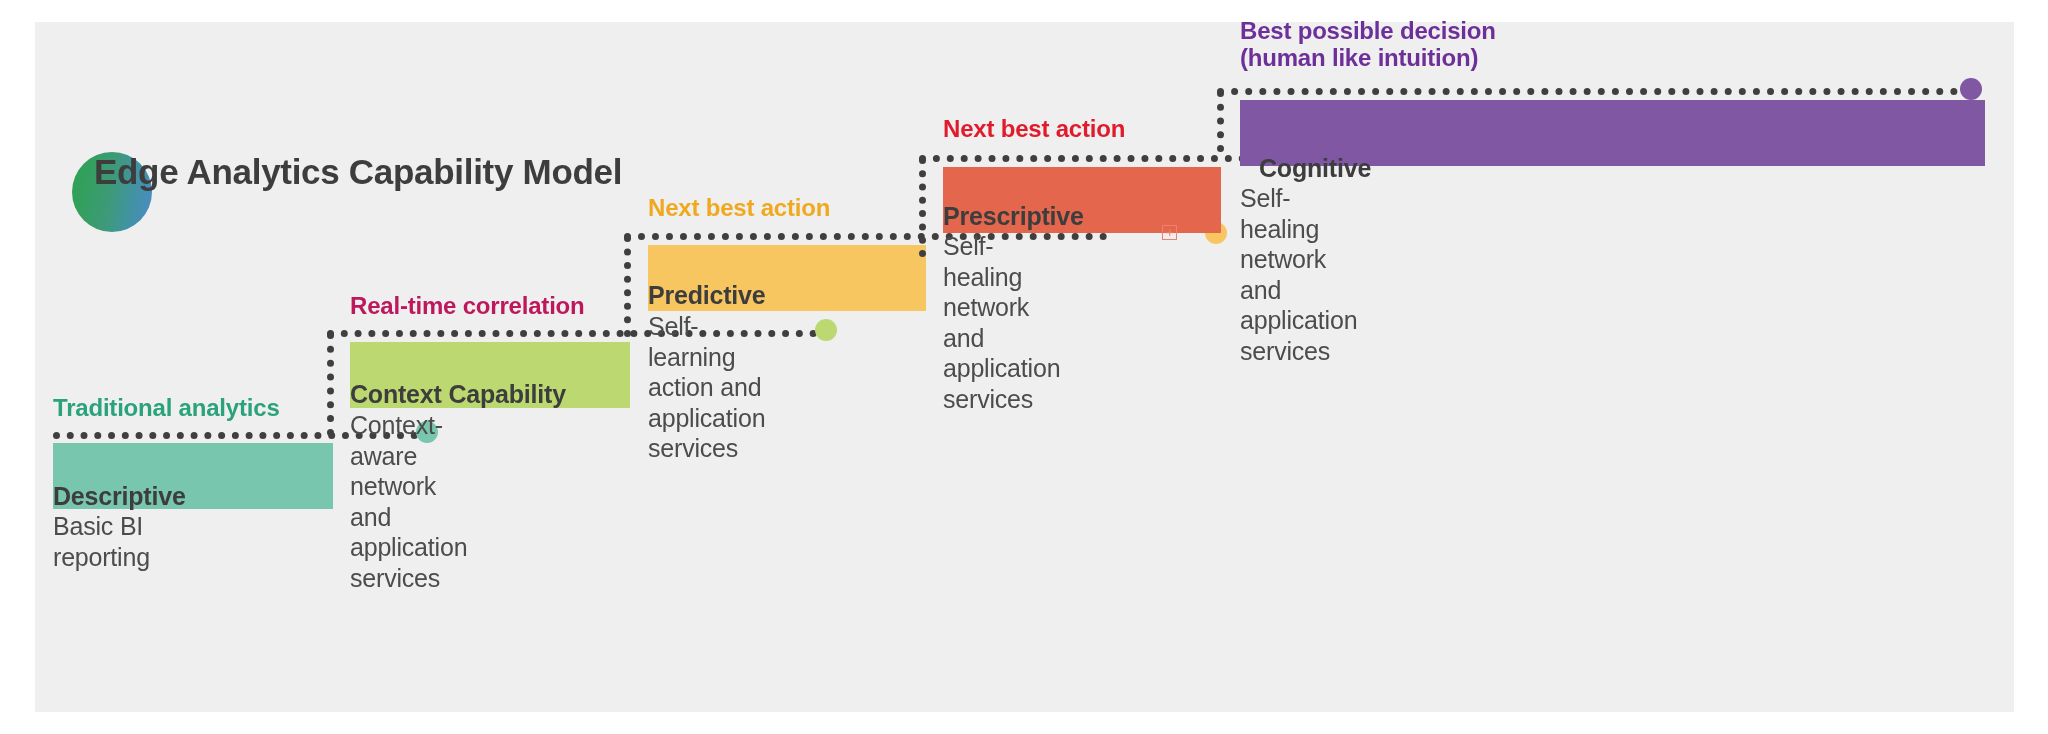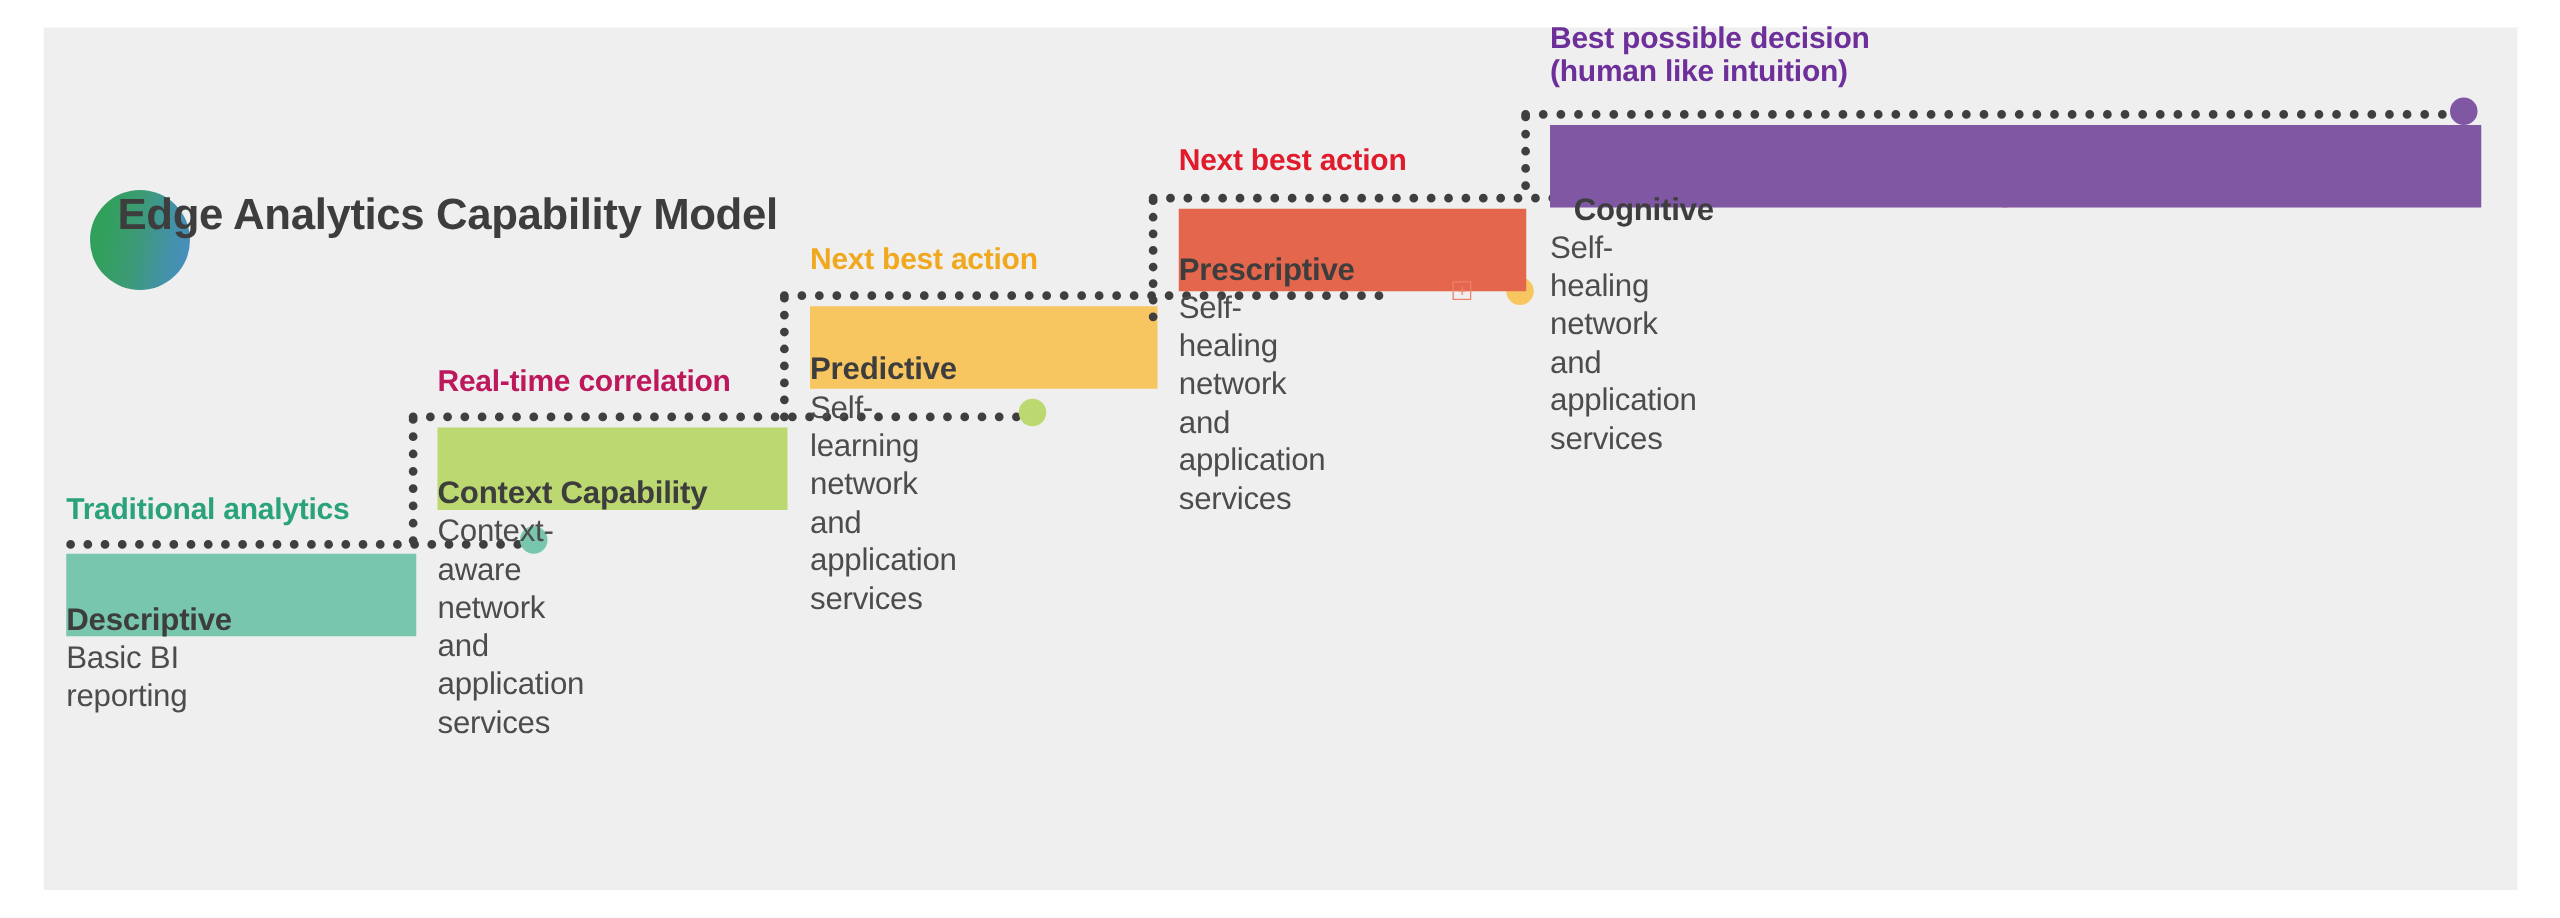--- a/index.html
+++ b/index.html
@@ -163,21 +163,21 @@
   </div>
 
   <div class="step">
     <div class="dotted-v" style="left:589px; top:213px; height:102px;"></div>
     <div class="dotted-h" style="left:589px; top:211px; width:483px;"></div>
     <div class="node" style="left:1170px; top:200px; background:#f7c661;"></div>
     <div class="kicker" style="left:613px; top:172px; color:#f0a91e;">Next best action</div>
     <div class="bar" style="left:613px; top:223px; width:278px; background:#f7c661;"></div>
     <div class="lbl-title" style="left:613px; top:259px;">Predictive</div>
     <div class="lbl-desc" style="left:613px; top:289px;">
-      <div>Self-learning network and</div>
+      <div>Self-learning action and</div>
       <div>application services</div>
     </div>
   </div>
 
   <div class="step">
     <div class="dotted-v" style="left:884px; top:135px; height:100px;"></div>
     <div class="dotted-h" style="left:884px; top:133px; width:480px;"></div>
     <div class="node" style="left:1558px; top:122px; background:#e4674d;"></div>
     <div class="kicker" style="left:908px; top:93px; color:#e01b2b;">Next best action</div>
     <div class="bar" style="left:908px; top:145px; width:278px; background:#e4674d;"></div>

